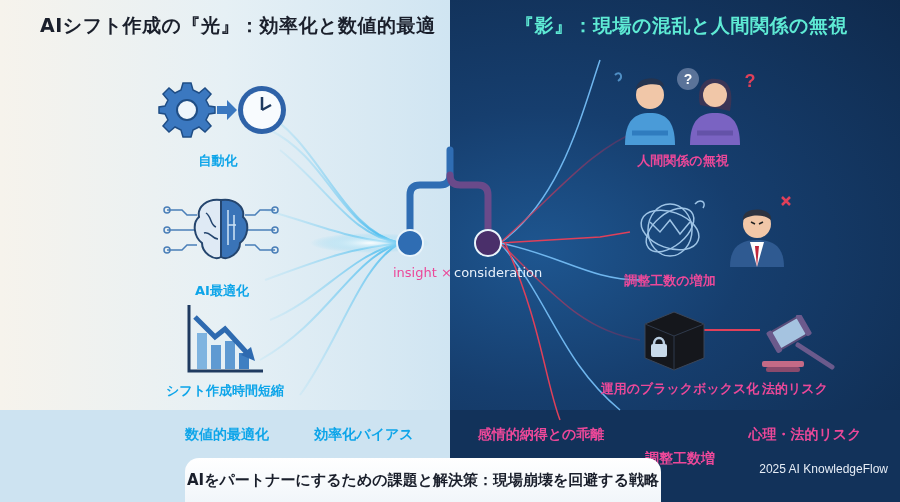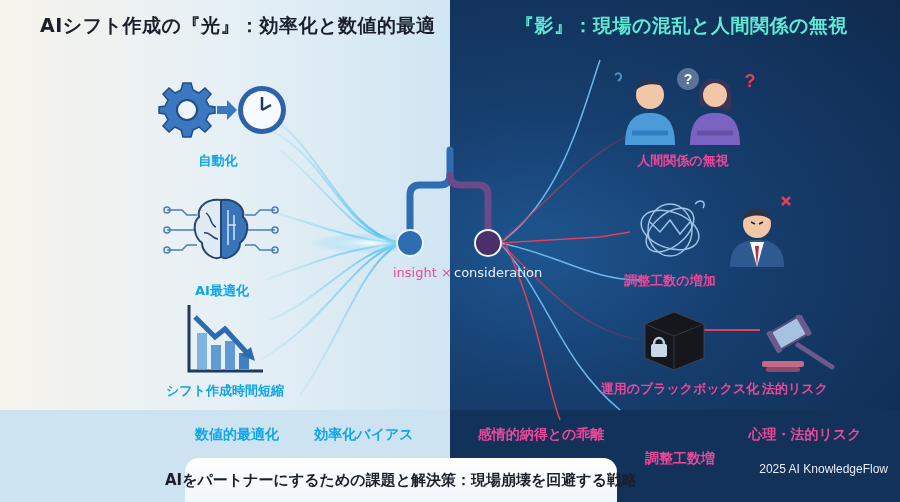--- a/index.html
+++ b/index.html
@@ -40,21 +40,21 @@
 
   .center-label { position: absolute; top: 265px; font-size: 13px; white-space: nowrap; }
   .insight { left: 393px; color: #ec4899; }
   .consideration { left: 454px; color: #e7f0fb; }
 
   .bottom-item {
     position: absolute; top: 426px; font-size: 14px; font-weight: bold; white-space: nowrap; transform: translateX(-50%);
   }
 
   .footer-box {
-    position: absolute; left: 185px; top: 458px; width: 432px; height: 44px;
+    position: absolute; left: 185px; top: 458px; width: 476px; height: 44px;
     background: linear-gradient(180deg, #ffffff 0%, #f1f6fa 100%);
     border-radius: 14px 14px 0 0;
     display: flex; align-items: center; justify-content: center;
   }
   .footer-text { font-size: 15px; font-weight: bold; color: #1a1f2b; white-space: nowrap; }
   .credit { position: absolute; right: 12px; top: 462px; font-size: 12px; color: #e6edf6; font-family: "Liberation Sans", sans-serif; }
 
   .icon { position: absolute; }
 </style>
 </head>
@@ -219,21 +219,21 @@
     <rect x="14" y="8" width="32" height="20" rx="3" fill="#a5c3e0" stroke="#5a4d7a" stroke-width="2"></rect>
     <rect x="10" y="6" width="6" height="24" rx="2" fill="#6b5a8c"></rect>
     <rect x="44" y="6" width="6" height="24" rx="2" fill="#6b5a8c"></rect>
   </g>
   <path d="M38 30 L72 52" stroke="#6b5a8c" stroke-width="5" stroke-linecap="round"></path>
   <rect x="2" y="46" width="42" height="6" rx="2" fill="#c46a86"></rect>
   <rect x="6" y="52" width="34" height="5" rx="2" fill="#8a4a6c"></rect>
 </svg>
 <div class="label label-dark" style="left:795px; top:380px;">法的リスク</div>
 
-<div class="bottom-item label-light" style="left:237px;font-family:Liberation Serif, serif;">数値的最適化</div>
+<div class="bottom-item label-light" style="left:227px;font-family:Liberation Serif, serif;">数値的最適化</div>
 <div class="bottom-item label-light" style="left:364px;">効率化バイアス</div>
 <div class="bottom-item label-dark" style="left:541px;">感情的納得との乖離</div>
 <div class="bottom-item label-dark" style="left:680px;margin-top:24px;">調整工数増</div>
 <div class="bottom-item label-dark" style="left:805px;">心理・法的リスク</div>
 
 <div class="footer-box">
   <span class="footer-text">AIをパートナーにするための課題と解決策：現場崩壊を回避する戦略</span>
 </div>
 <div class="credit">2025 AI KnowledgeFlow</div>
 

